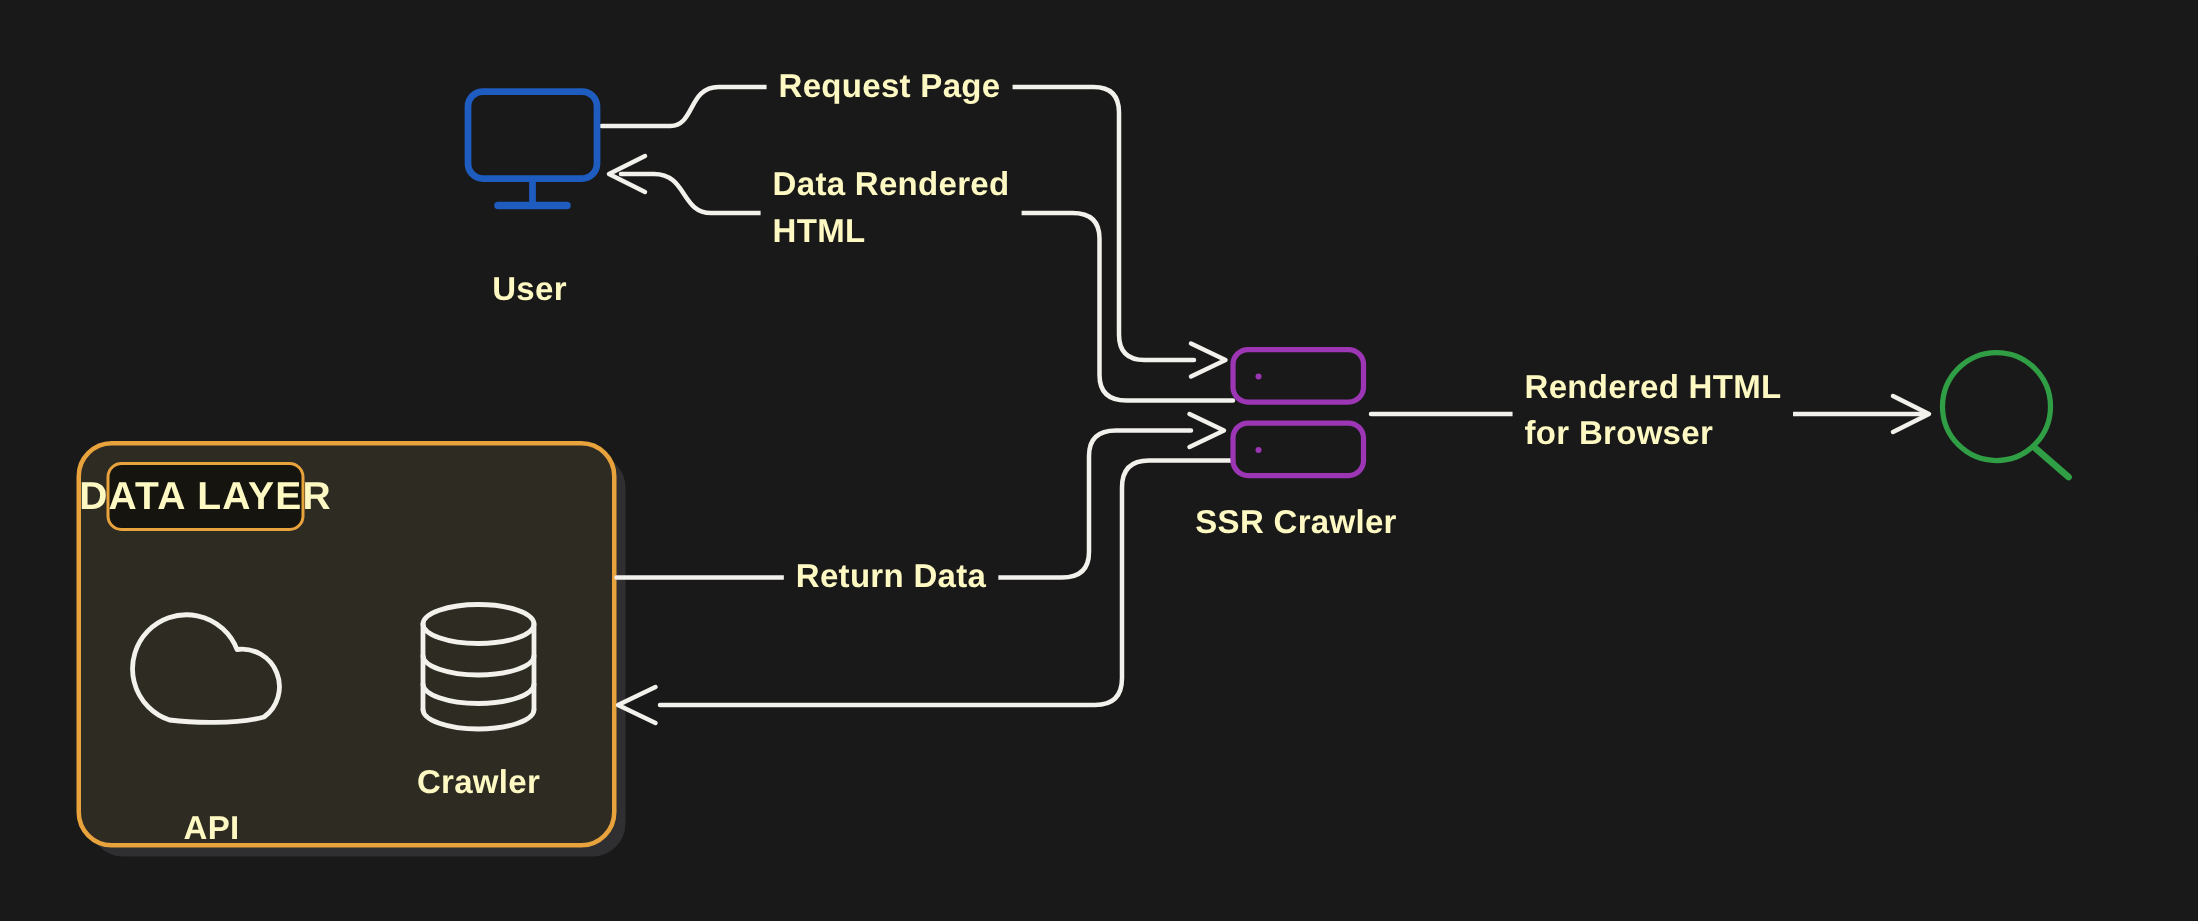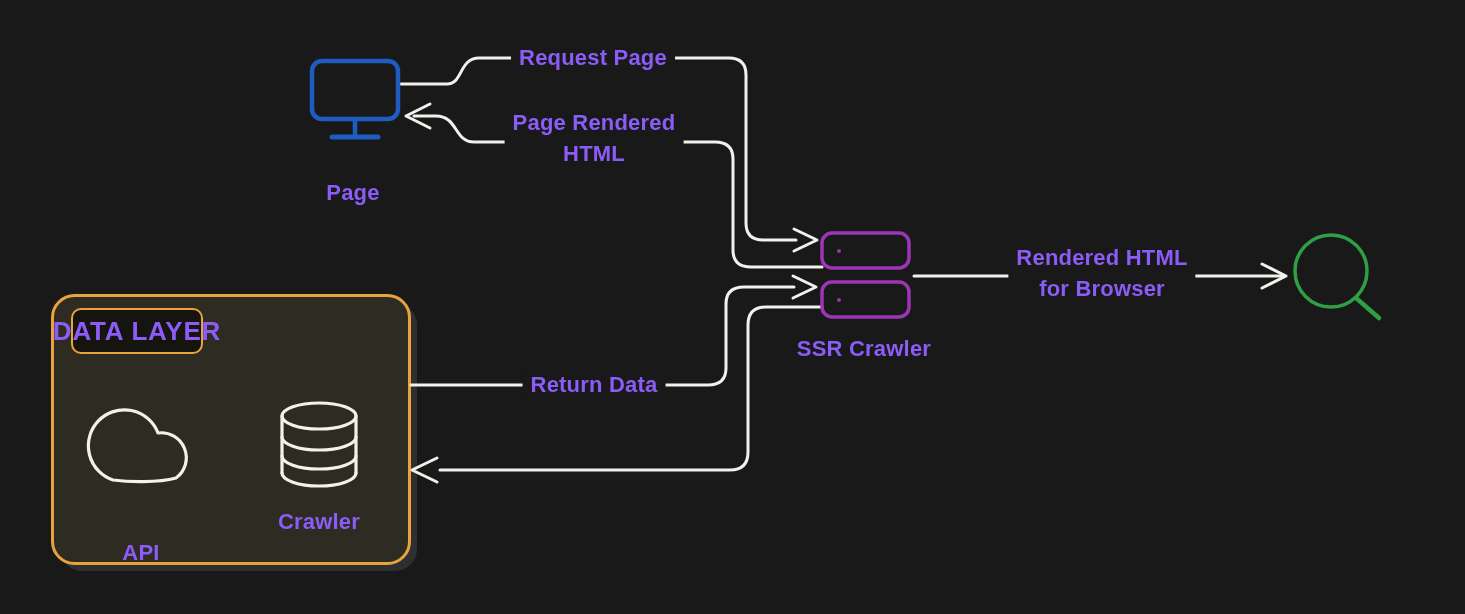--- a/index.html
+++ b/index.html
@@ -7,25 +7,25 @@
     position:relative;
     width:1465px;height:614px;
     background:#191919;
     overflow:hidden;
     font-family:"Liberation Sans", sans-serif;
   }
   .stage svg{position:absolute;left:0;top:0;}
   .lbl{
     position:absolute;
     transform:translate(-50%,-50%);
-    color:#8b5cf6;
+    color:#fef9c3;
     font-size:22px;
     font-weight:600;
     line-height:31px;
-    text-align:center;
+    text-align:left;
     white-space:nowrap;
     letter-spacing:0.2px;
   }
   .lbl.on-line{background:#191919;padding:0 8px;}
   .lbl.two span{display:block;}
   #lbl-browser{left:353px;top:193px;line-height:36px;}
   #lbl-ssr{left:864px;top:348px;}
   #lbl-googlebot{left:1337px;top:367px;}
   #lbl-api{left:141px;top:552px;}
   #lbl-database{left:319px;top:521px;}
@@ -106,34 +106,34 @@
         <path d="M 282 416 V 473"></path>
         <path d="M 356 416 V 473"></path>
         <path d="M 282 473 A 37 13 0 0 0 356 473"></path>
         <path d="M 282 437 A 37 13 0 0 0 356 437"></path>
         <path d="M 282 456 A 37 13 0 0 0 356 456"></path>
       </g>
     </g>
   </svg>
 
   <div class="lbl two" id="lbl-browser">
-    <span>Page</span>
+    <span>User</span>
   </div>
 
   <div class="lbl" id="lbl-ssr">SSR Crawler</div>
 
 
   <div class="lbl" id="lbl-datalayer">DATA LAYER</div>
   <div class="lbl" id="lbl-api">API</div>
   <div class="lbl" id="lbl-database">Crawler</div>
 
   <div class="lbl on-line" id="lbl-request-page">Request Page</div>
 
   <div class="lbl on-line two" id="lbl-send-rendered">
-    <span>Page Rendered</span>
+    <span>Data Rendered</span>
     <span>HTML</span>
   </div>
 
   <div class="lbl on-line" id="lbl-return-data">Return Data</div>
 
   <div class="lbl on-line two" id="lbl-rendered-html">
     <span>Rendered HTML</span>
     <span>for Browser</span>
   </div>
 

